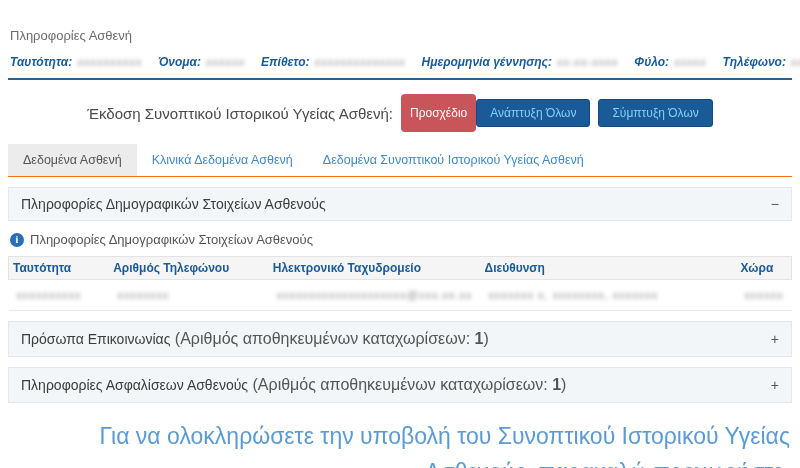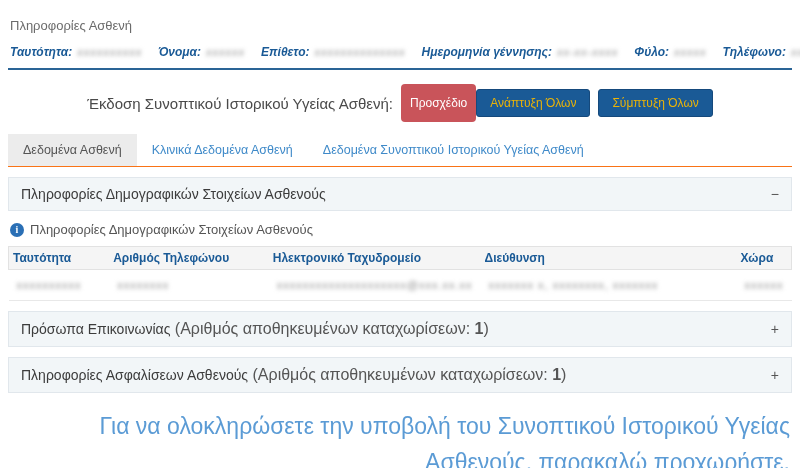--- a/index.html
+++ b/index.html
@@ -1,34 +1,34 @@
 <!DOCTYPE html>
 <html><head>
 <meta charset="utf-8">
 <style>
   * { box-sizing: border-box; margin: 0; padding: 0; }
   html, body { width: 800px; height: 468px; background: #ffffff; overflow: hidden; }
   body { font-family: "Liberation Sans", "DejaVu Sans", sans-serif; color: #444; }
   .container { padding: 8px 8px 0 8px; }
 
-  .page-title { font-size: 13px; color: #6b6b6b; margin: 10px 0 12px 2px; }
+  .page-title { font-size: 13px; color: #6b6b6b; margin: 20px 0 12px 2px; }
 
   .patient-bar { display: flex; gap: 16px; align-items: baseline; margin: 0 2px 9px 2px; white-space: nowrap; font-style: italic; }
   .pfield { display: flex; gap: 5px; align-items: baseline; }
   .pfield .lbl { font-size: 12px; font-weight: bold; color: #1a5a96; }
   .blurred { filter: blur(2.3px); color: #8f8f8f; font-size: 11px; letter-spacing: 1px; user-select: none; }
 
   .top-rule { border: none; border-top: 2px solid #2a6496; margin: 0 0 14px 0; }
 
   .version-row { display: flex; justify-content: center; align-items: center; margin: 12px 2px 12px 2px; }
   .version-left { display: flex; align-items: center; gap: 8px; }
   .version-label { font-size: 15px; color: #4a4a4a; }
   .badge-draft { background: #c9545a; color: #fff; font-size: 12px; padding: 12px 9px; border-radius: 4px; }
   .version-buttons { display: flex; gap: 8px; }
-  .btn-blue { background: #1a5a96; color: #eab308; border: 1px solid #15497c; border-radius: 3px; font-size: 12px; padding: 6px 13px; cursor: pointer; font-family: inherit; }
+  .btn-blue { background: #1a5a96; color: #7dd3fc; border: 1px solid #15497c; border-radius: 3px; font-size: 12px; padding: 6px 13px; cursor: pointer; font-family: inherit; }
 
   .required-note { font-size: 11px; color: #74a9d8; margin: 0 2px 12px 2px; }
   .required-note .star { color: #c0504d; }
 
   .tabs { display: flex; border-bottom: 1px solid #f97316; margin: 2px 0 0 0; }
   .tab { font-size: 12.5px; padding: 9px 15px; cursor: pointer; color: #3f8ac9; }
   .tab.active { background: #ececec; color: #555; }
 
   .acc-header { display: flex; justify-content: space-between; align-items: center;
     background: #f2f6f8; border: 1px solid #e1e7ec; padding: 8px 12px; margin-top: 10px; cursor: pointer; }

